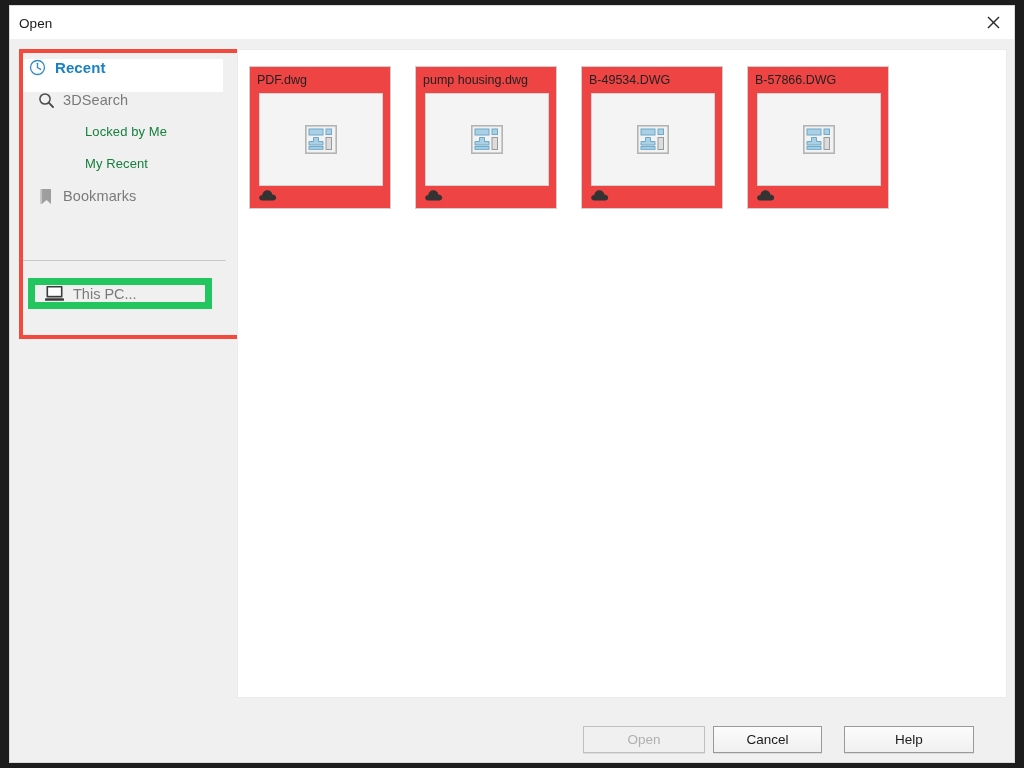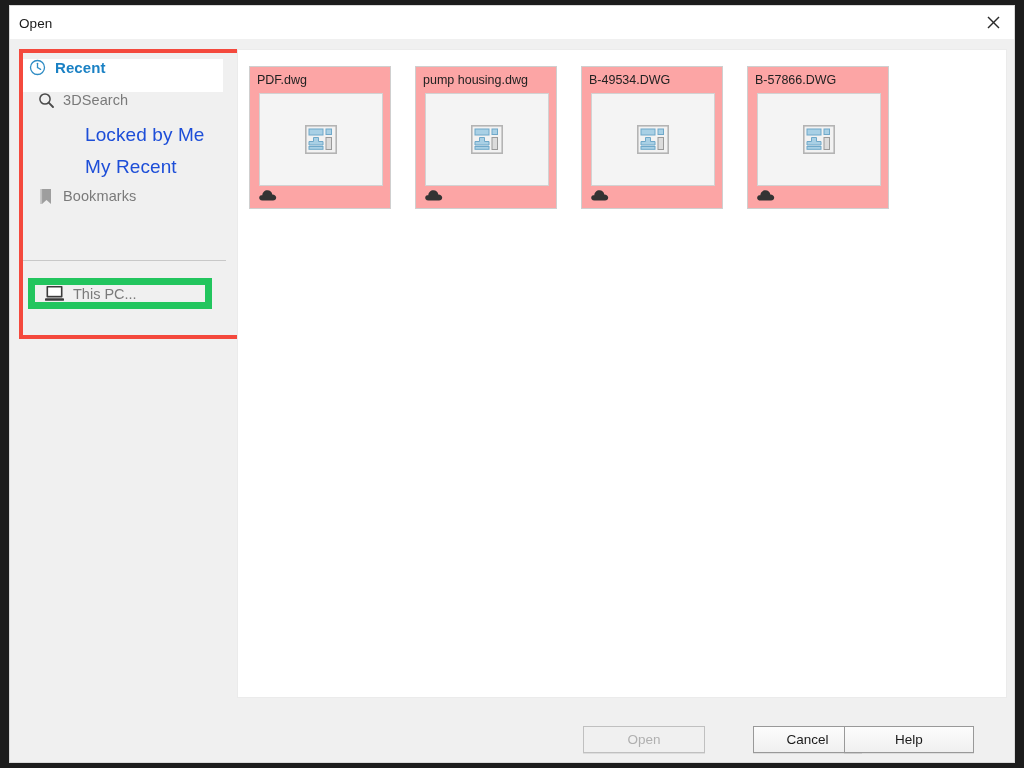--- a/index.html
+++ b/index.html
@@ -126,21 +126,21 @@
   }
   .nav-item.selected .nav-label {
     color: #1a81c4;
     font-weight: bold;
     font-size: 15px;
   }
   .nav-item.selected .nav-icon { width: 36px; min-width: 36px; }
 
   
   .nav-item.sub .nav-icon { width: 56px; min-width: 56px; }
-  .nav-item.sub .nav-label { font-size: 19px; color: #1d4ed8; }
+  .nav-item.sub .nav-label { font-size: 13px; color: #15803d; }
 
   .nav-item.plain { margin-left: 19px; }
 
   .sidebar-divider {
     position: absolute;
     left: 12px;
     top: 221px;
     width: 204px;
     height: 1px;
     background: #c8c8c8;
@@ -196,21 +196,21 @@
     position: absolute;
     left: 11px;
     top: 16px;
     display: flex;
     gap: 24px;
   }
 
   .file-card {
     width: 142px;
     height: 143px;
-    background: #fca5a5;
+    background: #ef4444;
     border: 1px solid #cfcfcf;
     box-sizing: border-box;
     position: relative;
     cursor: default;
   }
   .file-name {
     position: absolute;
     left: 7px;
     top: 6px;
     font-size: 12.5px;
@@ -264,21 +264,21 @@
     font-family: "Liberation Sans", sans-serif;
     cursor: default;
     box-shadow: 0 1px 0 rgba(0,0,0,0.08);
   }
   .btn.disabled {
     color: #b0b0b0;
     border-color: #c0c0c0;
     background: #f0f0f0;
   }
   #btn-open   { left: 573px; width: 122px; }
-  #btn-cancel { left: 703px; width: 109px; margin-left: 40px; }
+  #btn-cancel { left: 703px; width: 109px; }
   #btn-help   { left: 834px; width: 130px; }
 
   .drawing-icon { display:block; }
 </style>
 </head>
 <body>
 
 <div id="app">
   <div class="dialog">
 

